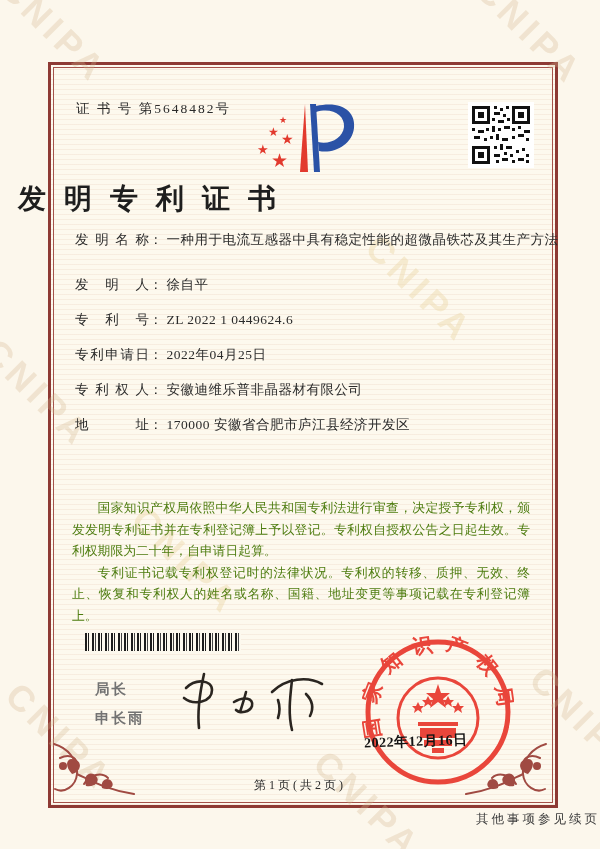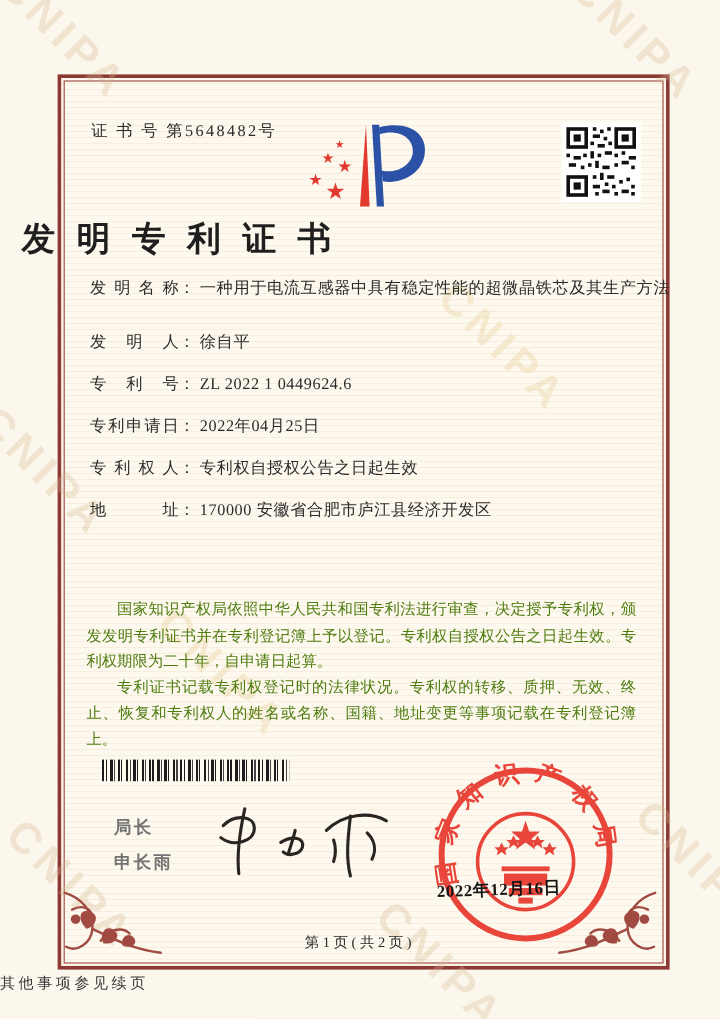--- a/index.html
+++ b/index.html
@@ -84,21 +84,21 @@
     position:absolute;left:2px;top:96px;width:148px;z-index:6;
     font-size:14px;font-weight:bold;color:#141414;letter-spacing:0.5px;
     transform:rotate(-2deg);white-space:nowrap;
   }
   
   .page-num{
     position:absolute;left:0;right:0;top:777px;text-align:center;
     font-size:12px;letter-spacing:3px;z-index:4;
   }
   .cont-note{
-    position:absolute;left:0;right:0;top:811px;text-align:left;
+    position:absolute;left:0;right:0;top:811px;text-align:right;
     font-size:12.5px;letter-spacing:3px;z-index:4;color:#3a3a3a;
   }
 </style>
 </head>
 <body>
 
 <div class="page">
 
   <span class="wm" style="left:-14px;top:8px;">CNIPA</span>
   <span class="wm" style="left:462px;top:10px;">CNIPA</span>
@@ -218,21 +218,21 @@
     <div class="field-row">
       <span class="flabel">发明人</span><span class="fcolon">：</span><span class="fvalue">徐自平</span>
     </div>
     <div class="field-row">
       <span class="flabel">专利号</span><span class="fcolon">：</span><span class="fvalue">ZL 2022 1 0449624.6</span>
     </div>
     <div class="field-row">
       <span class="flabel">专利申请日</span><span class="fcolon">：</span><span class="fvalue">2022年04月25日</span>
     </div>
     <div class="field-row">
-      <span class="flabel">专利权人</span><span class="fcolon">：</span><span class="fvalue">专利权自授权公告之日起生效</span>
+      <span class="flabel">专利权人</span><span class="fcolon">：</span><span class="fvalue">安徽迪维乐普非晶器材有限公司</span>
     </div>
     <div class="field-row">
       <span class="flabel">地址</span><span class="fcolon">：</span><span class="fvalue">170000 安徽省合肥市庐江县经济开发区</span>
     </div>
   </div>
 
   <div class="body-text">
     <p>国家知识产权局依照中华人民共和国专利法进行审查，决定授予专利权，颁发发明专利证书并在专利登记簿上予以登记。专利权自授权公告之日起生效。专利权期限为二十年，自申请日起算。</p>
     <p>专利证书记载专利权登记时的法律状况。专利权的转移、质押、无效、终止、恢复和专利权人的姓名或名称、国籍、地址变更等事项记载在专利登记簿上。</p>
   </div>

